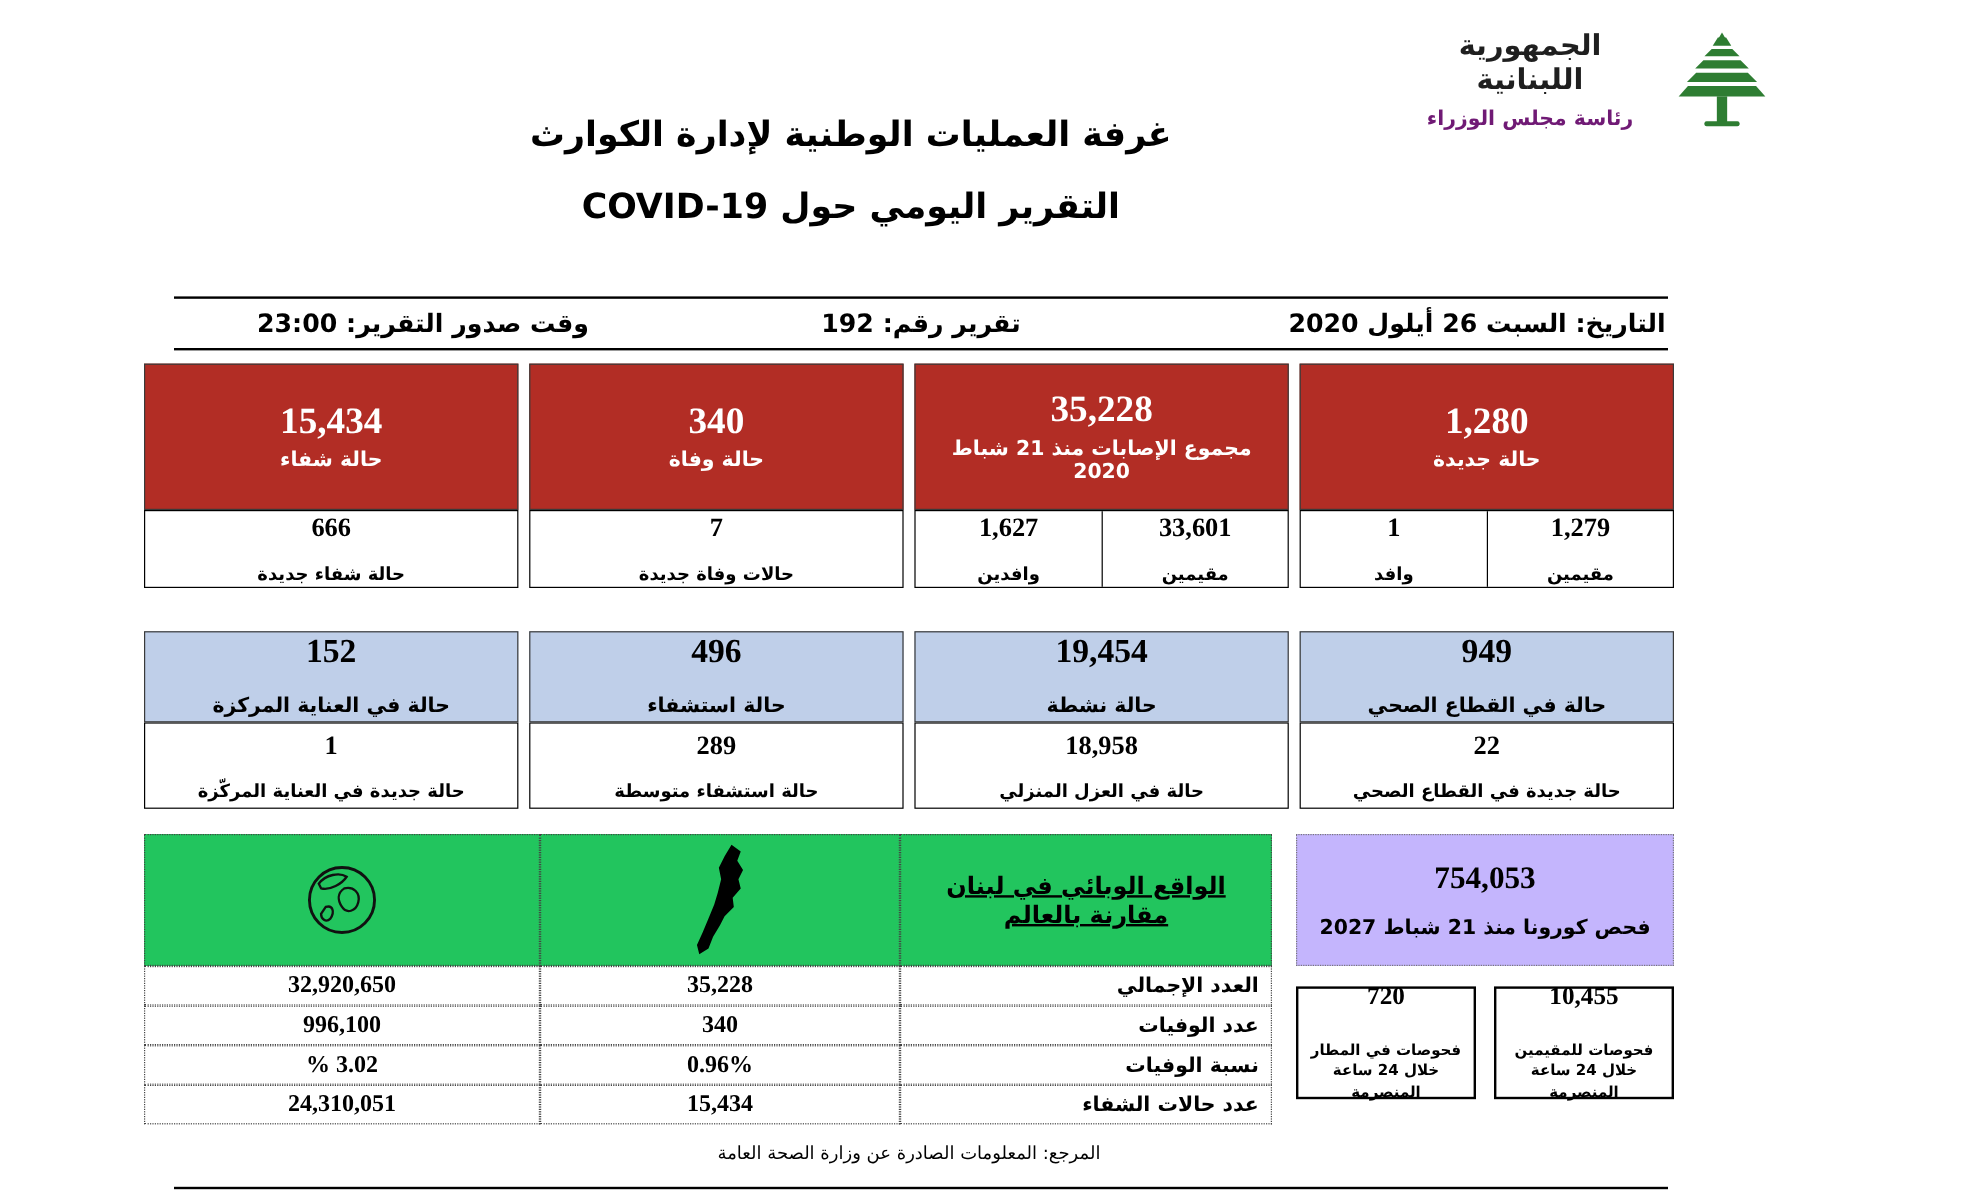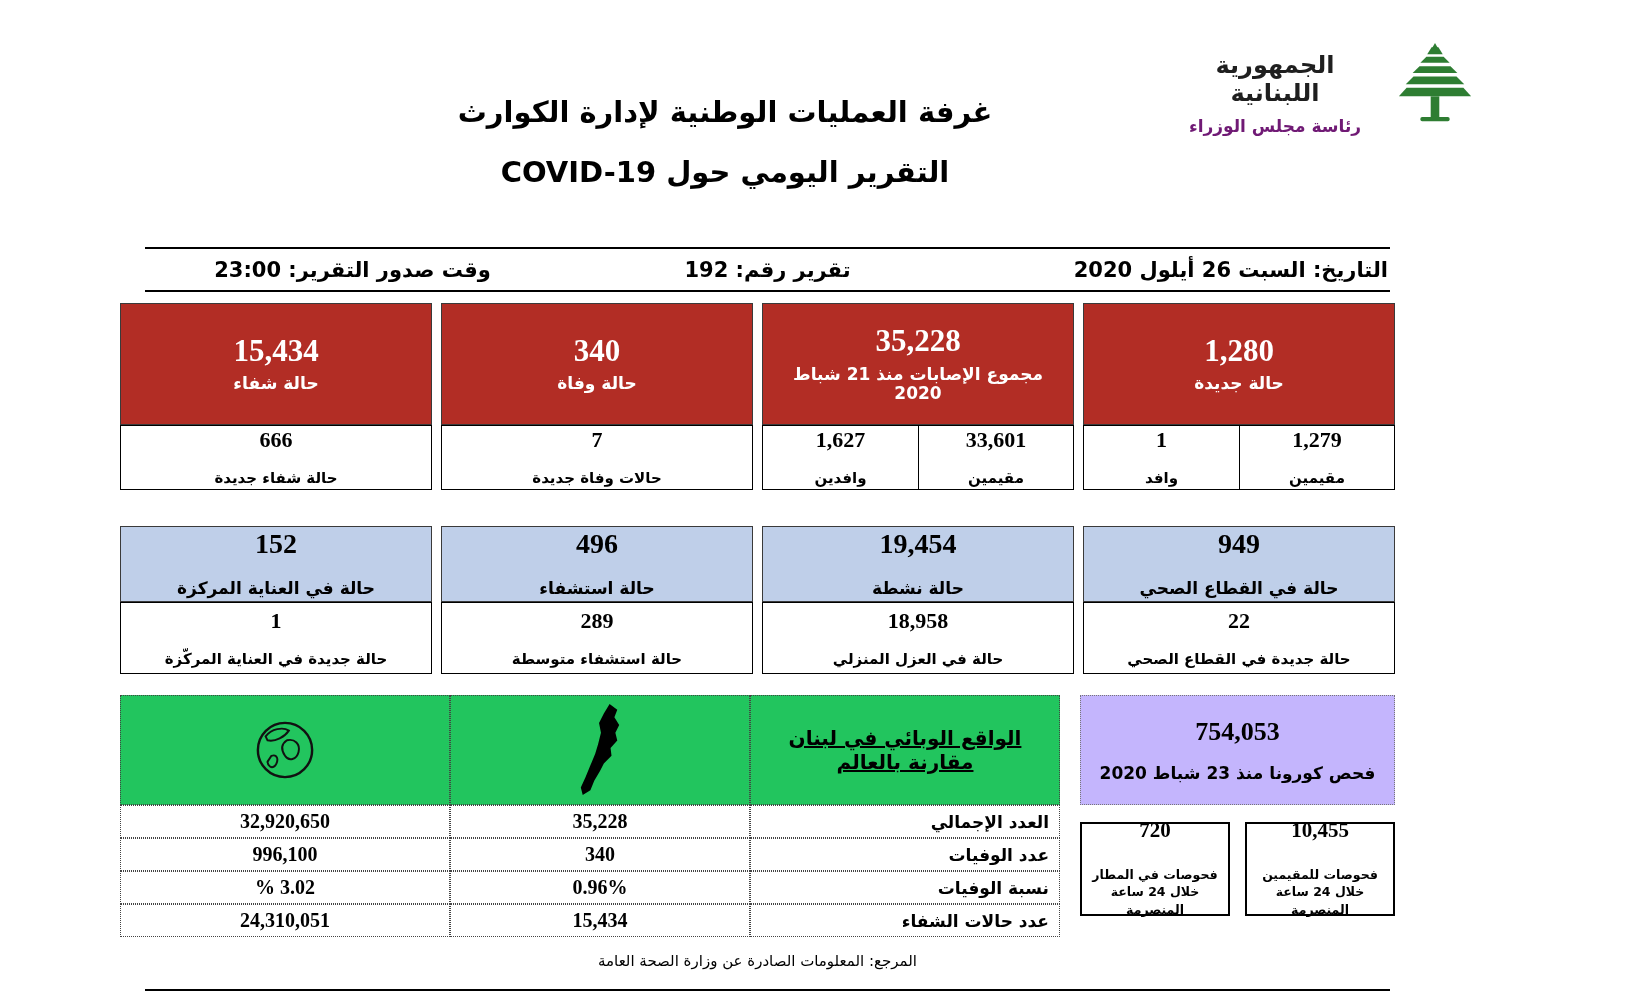--- a/index.html
+++ b/index.html
@@ -8,28 +8,28 @@
     position: relative;
     font-family: "DejaVu Sans", sans-serif;
     color: #000;
     direction: rtl;
     overflow: hidden;
   }
   .serif { font-family: "Liberation Serif", "DejaVu Serif", serif; }
 
   
   .logo { position: absolute; top: 24px; left: 1178px; width: 300px; height: 112px;
-          display: flex; flex-direction: row; align-items: flex-end; gap: 20px; }
+          display: flex; flex-direction: row; align-items: flex-start; gap: 20px; }
   .logo .cedar { flex: 0 0 auto; }
   .logo .org { flex: 1; text-align: center; color: #1f1f1f; }
   .logo .org .l1 { font-size: 24px; font-weight: bold; letter-spacing: -1px; }
   .logo .org .l2 { font-size: 17px; font-weight: bold; margin-top: 9px; color: #701a75; }
 
   
-  .titles { position: absolute; top: 95px; left: 250px; width: 950px; text-align: center; }
+  .titles { position: absolute; top: 95px; left: 234px; width: 950px; text-align: center; }
   .titles .t1 { font-size: 29px; font-weight: bold; }
   .titles .t2 { font-size: 29px; font-weight: bold; margin-top: 26px; }
 
   
   .infobar { position: absolute; top: 247px; left: 145px; width: 1245px; height: 45px;
              border-top: 2px solid #000; border-bottom: 2px solid #000;
              display: grid; grid-template-columns: 1fr 1fr 1fr; align-items: center;
              font-size: 21px; font-weight: bold; }
   .infobar .date { text-align: right; padding-right: 2px; }
   .infobar .repno { text-align: center; }
@@ -261,21 +261,21 @@
   <div class="comp-cell comp-val serif">3.02 %</div>
 
   <div class="comp-cell comp-label">عدد حالات الشفاء</div>
   <div class="comp-cell comp-val serif">15,434</div>
   <div class="comp-cell comp-val serif">24,310,051</div>
 </div>
 
 <div class="tests">
   <div class="tests-total">
     <div class="v serif">754,053</div>
-    <div class="l">فحص كورونا منذ 23 شباط 2020</div>
+    <div class="l">فحص كورونا منذ 21 شباط 2027</div>
   </div>
   <div class="tests-boxes">
     <div class="tbox">
       <div class="v serif">10,455</div>
       <div class="l">فحوصات للمقيمين
 خلال 24 ساعة
 المنصرمة</div>
     </div>
     <div class="tbox">
       <div class="v serif">720</div>

